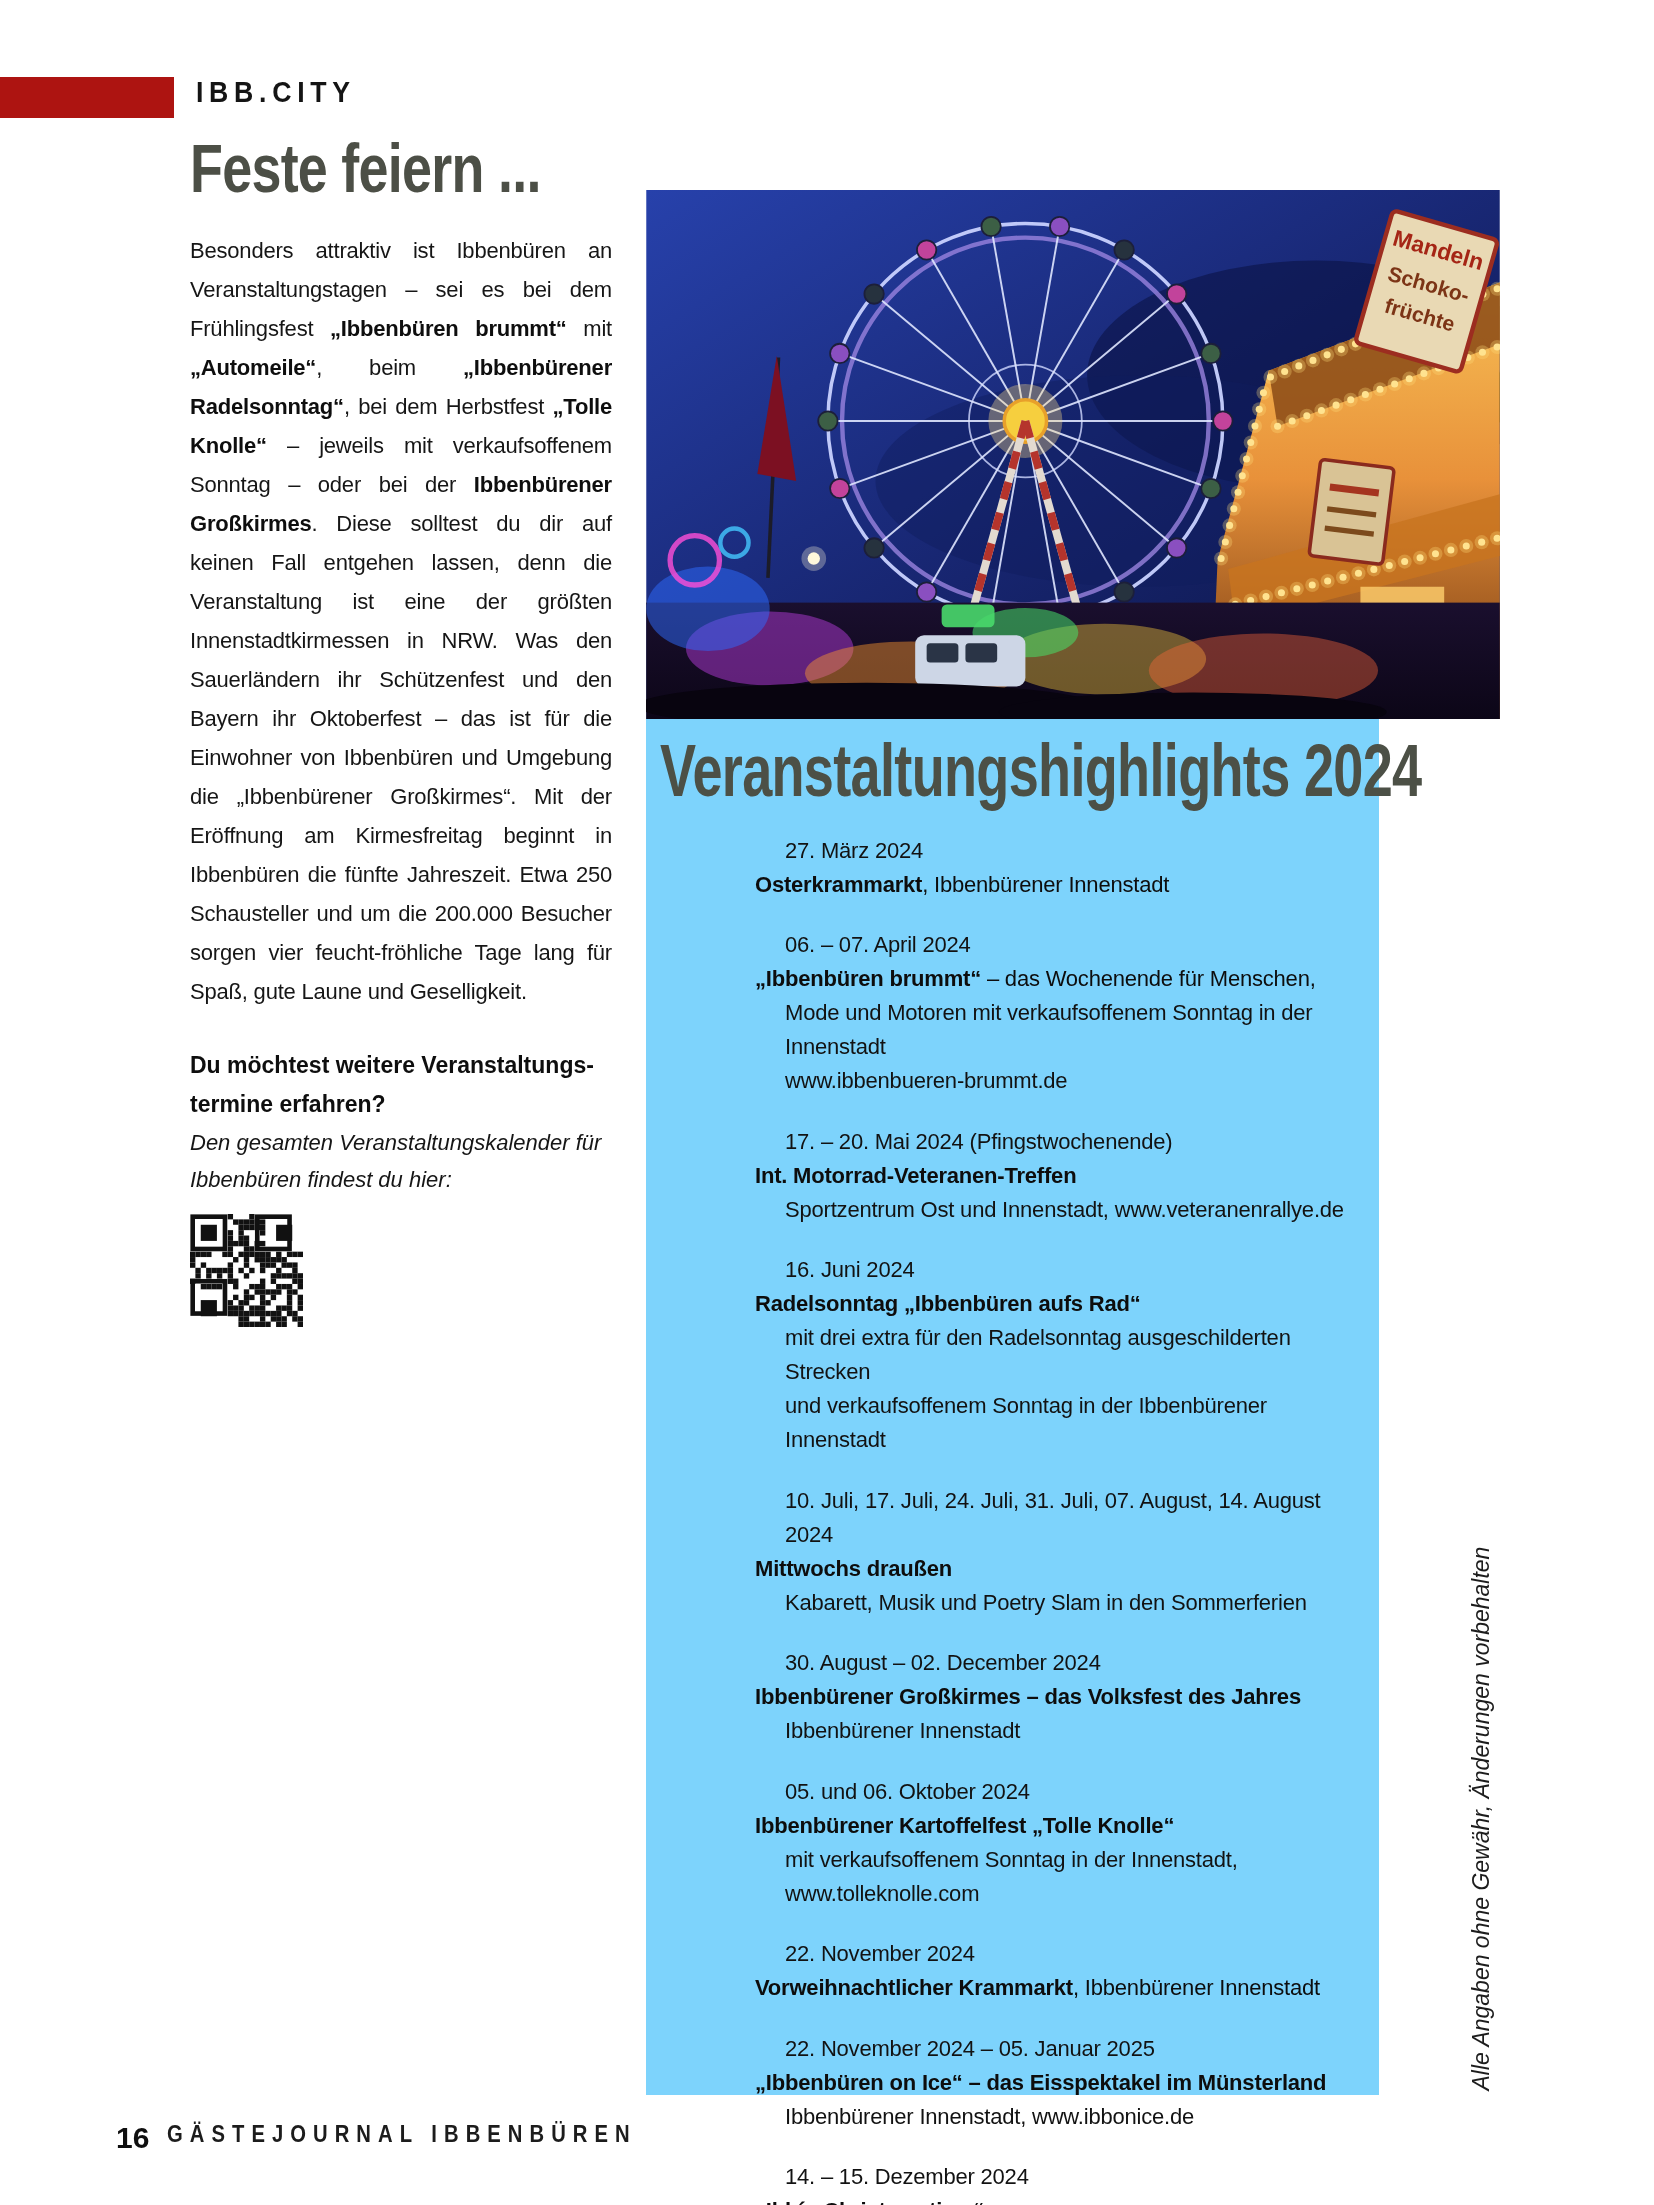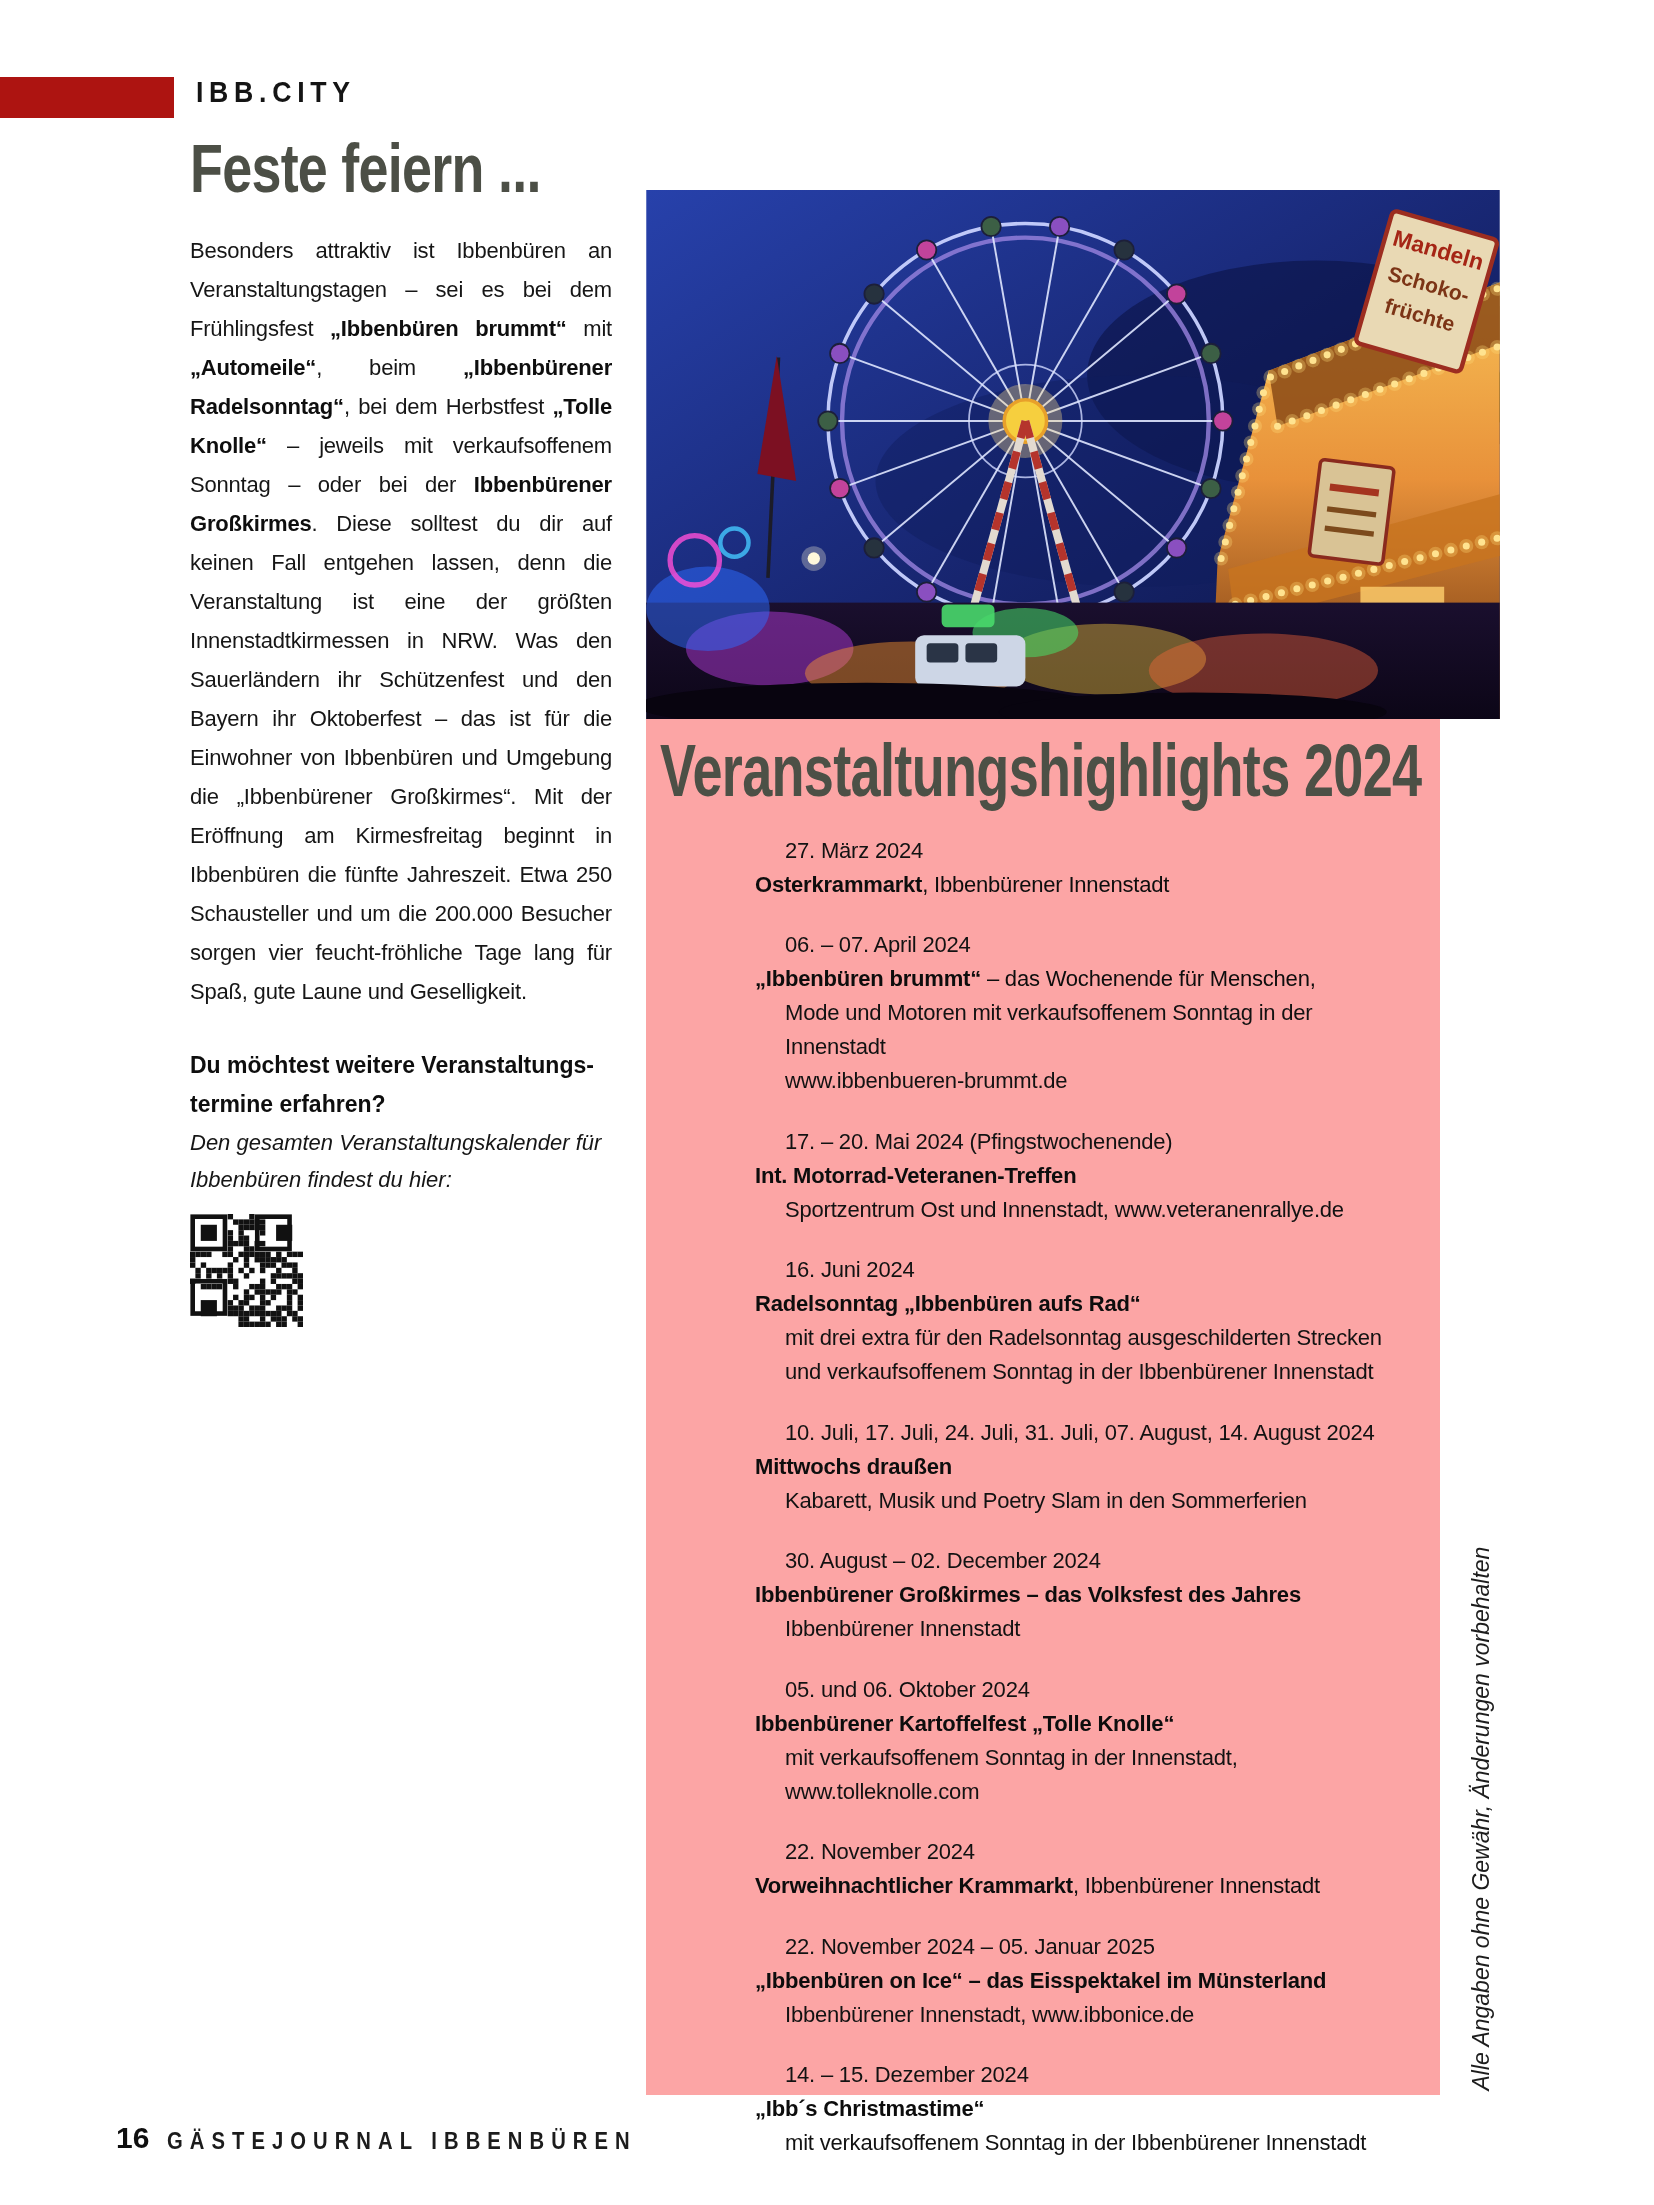--- a/index.html
+++ b/index.html
@@ -20,36 +20,36 @@
   .cta{margin-top:35px;}
   .cta .bold{font-size:23px;font-weight:bold;line-height:39px;color:#0e0e0e;}
   .cta .reg{font-size:22px;line-height:37px;font-style:italic;}
   #qr{display:block;margin-top:16px;width:113px;height:113px;}
 
   
   .photo{position:absolute;left:646px;top:190px;width:854px;height:529px;overflow:hidden;}
   .photo svg{display:block;}
 
   
-  .panel{position:absolute;left:646px;top:719px;width:794px;height:1376px;background:#fca5a5;}
+  .panel{position:absolute;left:646px;top:719px;width:733px;height:1376px;background:#7dd3fc;}
   .panel h2{margin:8.8px 0 0 14px;font-size:74px;font-weight:bold;color:#4c5046;
             white-space:nowrap;transform:scaleX(.73);transform-origin:left;letter-spacing:-0.9px;}
   #events{margin:21px 35px 0 109px;}
   .event{margin-bottom:26.5px;}
   .ev-date,.ev-line{font-size:22px;line-height:34px;color:#121212;letter-spacing:-0.2px;margin-left:30px;}
   .ev-name{font-size:22px;line-height:34px;color:#0d0d0d;letter-spacing:-0.2px;}
   .ev-name b{font-weight:bold;}
 
   
   .vertical-note{position:absolute;left:1210px;top:1801px;width:547px;height:32px;
                  transform:rotate(-90deg);font-style:italic;font-size:23px;color:#1d1d1d;
                  white-space:nowrap;}
 
   
-  .footer{position:absolute;left:116px;top:2121px;display:flex;align-items:flex-end;}
+  .footer{position:absolute;left:116px;top:2121px;display:flex;align-items:flex-start;}
   .pageno{font-size:30px;font-weight:bold;color:#0f0f0f;}
   .journal{font-size:23px;letter-spacing:8px;color:#1c1c1c;margin-left:17.6px;font-weight:bold;
            transform:scaleX(.88);transform-origin:left;}
 </style>
 </head>
 <body>
 
 <div class="page">
 
   <div class="brand-bar"></div>

